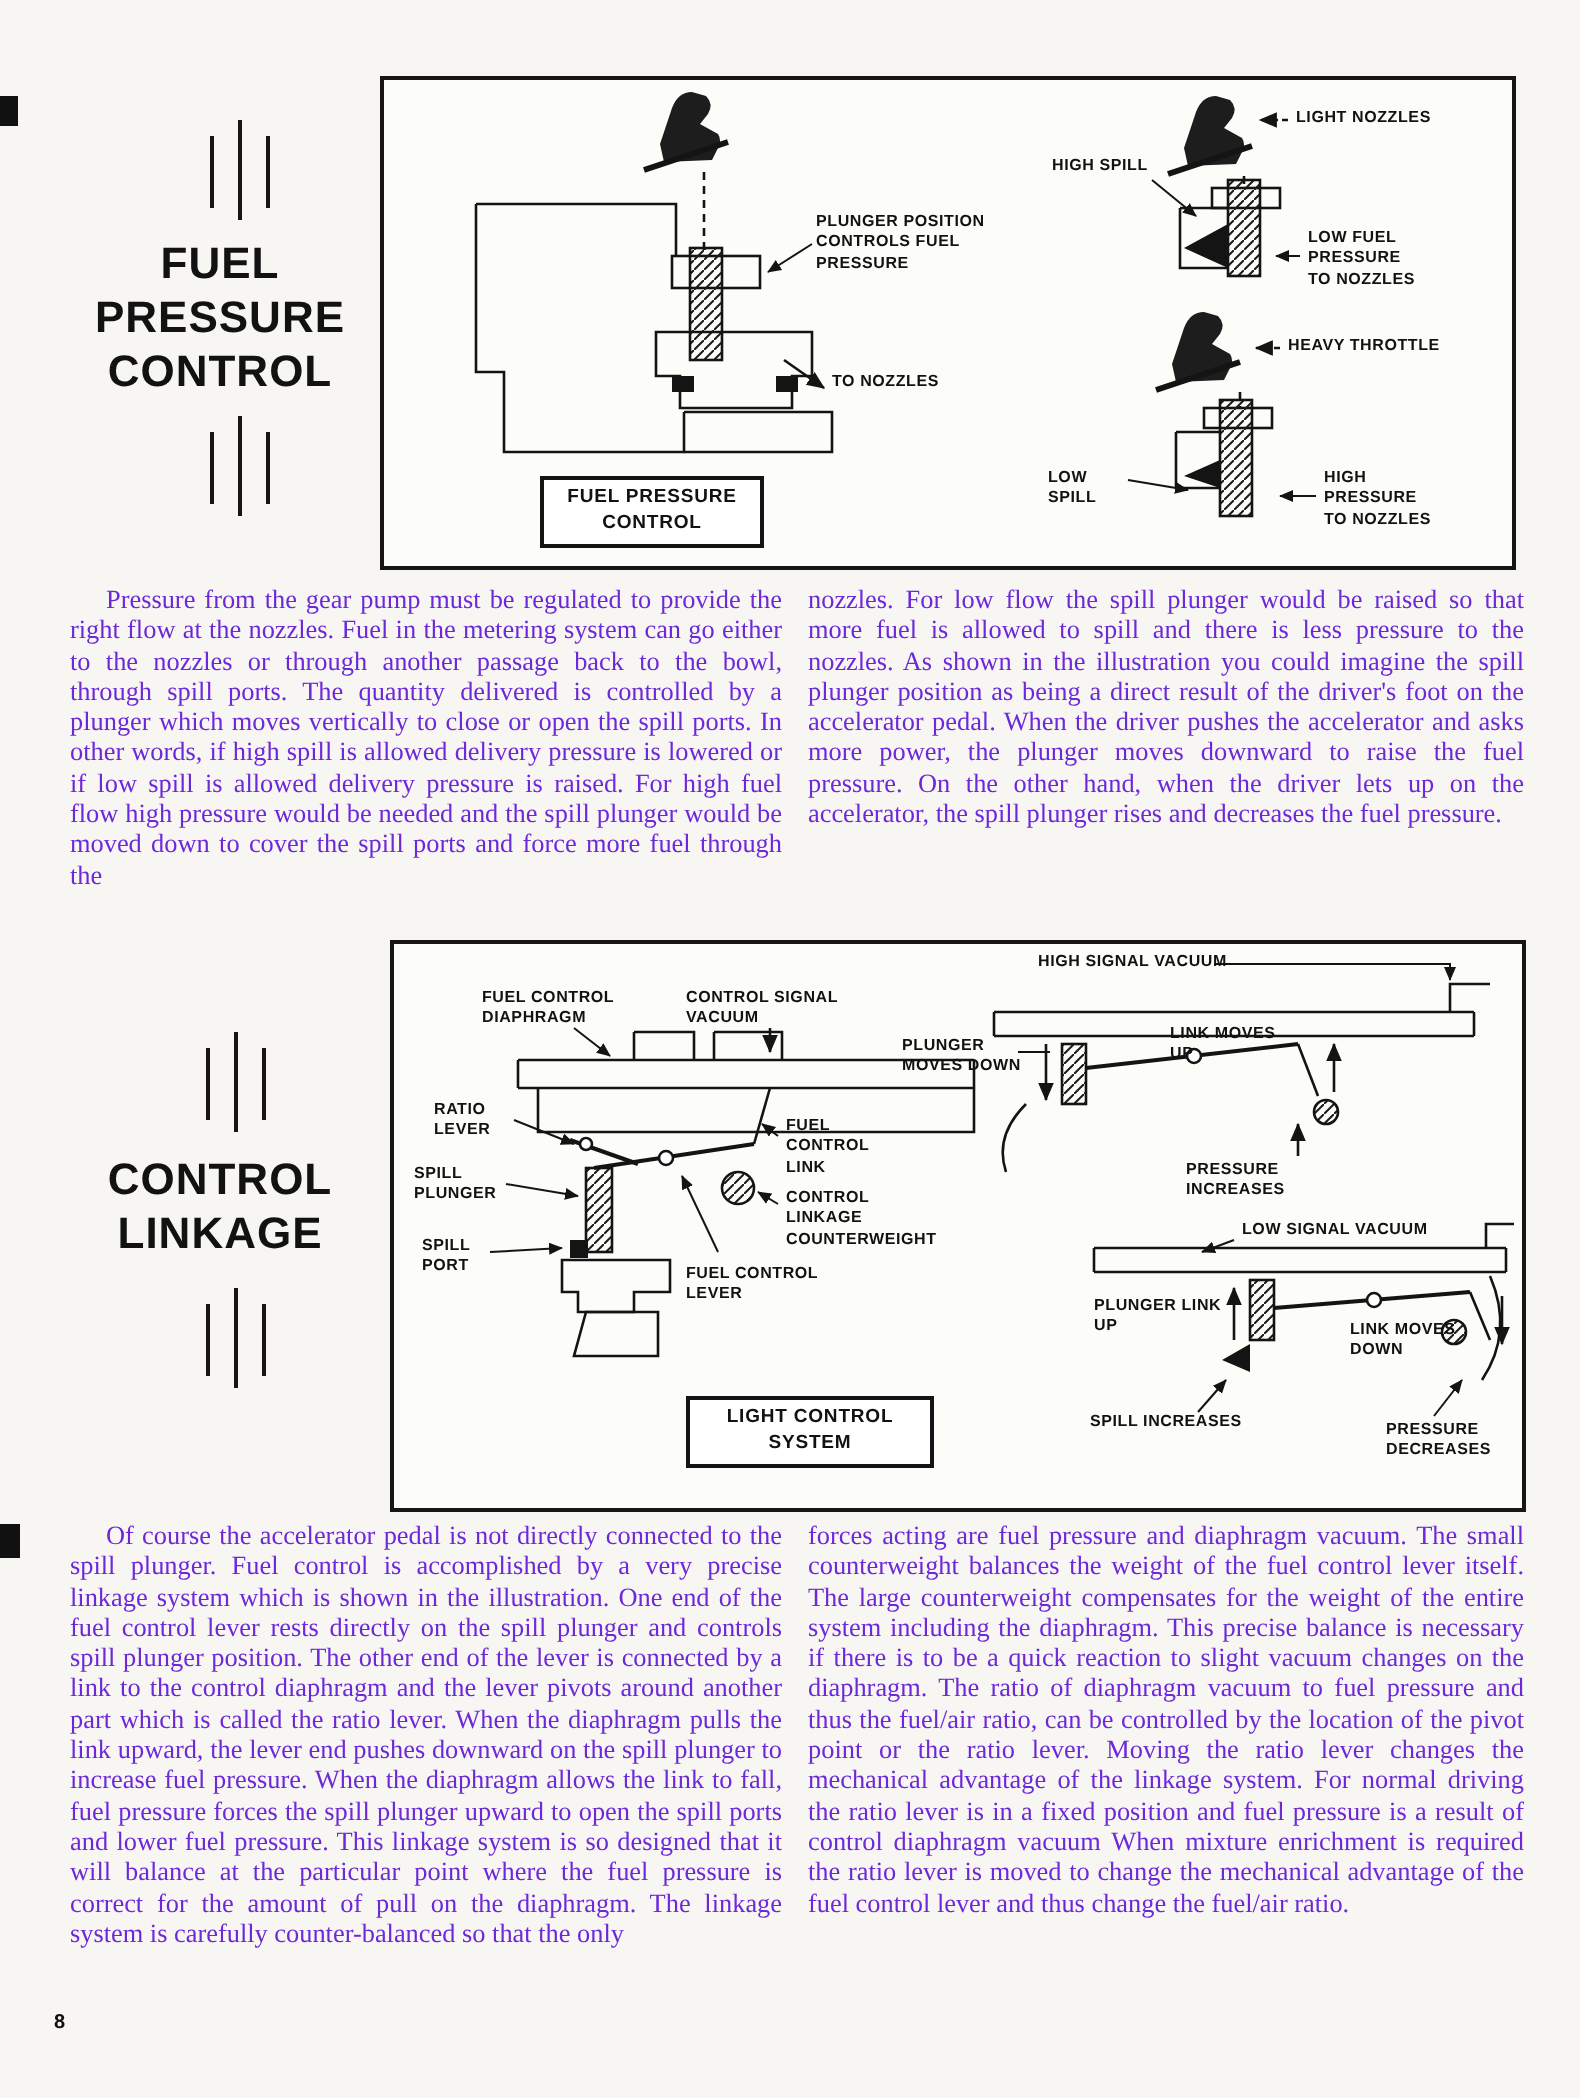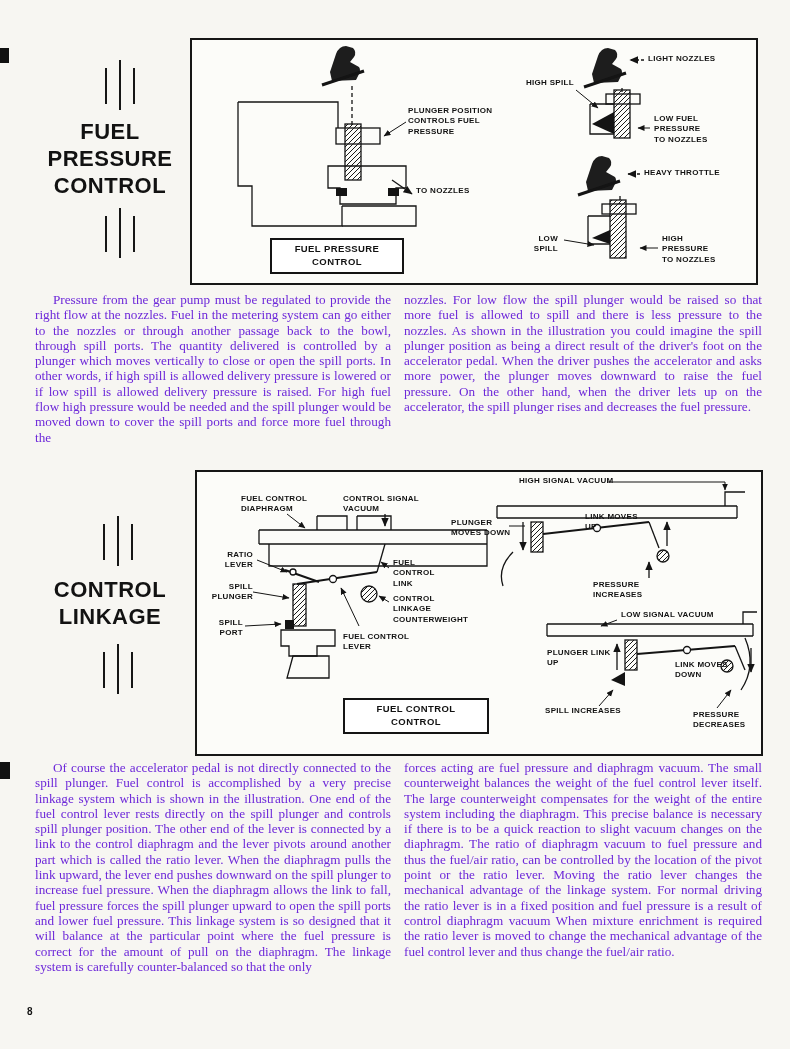--- a/index.html
+++ b/index.html
@@ -22,26 +22,26 @@
     position:absolute;border:2px solid #161616;background:#fcfcf9;
     box-sizing:border-box;
   }
   .art{position:absolute;left:0;top:0;}
   .dlabel{
     position:absolute;
     font-family:"Liberation Sans",sans-serif;font-weight:bold;
     font-size:8px;line-height:1.3;letter-spacing:.3px;color:#121212;
     white-space:pre-line;
   }
-  .tr{text-align:right;}
+  .tr{text-align:left;}
   .capbox{
     position:absolute;border:2px solid #141414;background:#fff;
     font-family:"Liberation Sans",sans-serif;font-weight:bold;
     font-size:9.5px;line-height:1.35;letter-spacing:.4px;color:#121212;
-    text-align:center;white-space:pre-line;padding:3px 11px;
+    text-align:center;white-space:pre-line;padding:3px 0;
   }
   .col{
     position:absolute;font-size:13.2px;line-height:15.3px;
     text-align:justify;color:#6d28d9;
   }
   .col.indent{text-indent:18px;}
   .pagenum{
     position:absolute;left:27px;top:1006px;
     font-family:"Liberation Sans",sans-serif;font-weight:bold;font-size:10px;color:#121212;
   }
@@ -240,21 +240,21 @@
     <div class="dlabel" style="left:396px;top:108px">PRESSURE
 INCREASES</div>
     <div class="dlabel" style="left:424px;top:138px">LOW SIGNAL VACUUM</div>
     <div class="dlabel" style="left:350px;top:176px">PLUNGER LINK
 UP</div>
     <div class="dlabel" style="left:478px;top:188px">LINK MOVES
 DOWN</div>
     <div class="dlabel" style="left:348px;top:234px">SPILL INCREASES</div>
     <div class="dlabel" style="left:496px;top:238px">PRESSURE
 DECREASES</div>
-    <div class="capbox" style="left:146px;top:226px;width:120px">FUEL CONTROL CONTROL</div>
+    <div class="capbox" style="left:146px;top:226px;width:120px">LIGHT CONTROL SYSTEM</div>
   </div>
 
   <div class="col indent" style="left:35px;top:760px;width:356px">Of course the accelerator pedal is not directly connected to the spill plunger. Fuel control is accomplished by a very precise linkage system which is shown in the illustration. One end of the fuel control lever rests directly on the spill plunger and controls spill plunger position. The other end of the lever is connected by a link to the control diaphragm and the lever pivots around another part which is called the ratio lever. When the diaphragm pulls the link upward, the lever end pushes downward on the spill plunger to increase fuel pressure. When the diaphragm allows the link to fall, fuel pressure forces the spill plunger upward to open the spill ports and lower fuel pressure. This linkage system is so designed that it will balance at the particular point where the fuel pressure is correct for the amount of pull on the diaphragm. The linkage system is carefully counter-balanced so that the only</div>
   <div class="col" style="left:404px;top:760px;width:358px">forces acting are fuel pressure and diaphragm vacuum. The small counterweight balances the weight of the fuel control lever itself. The large counterweight compensates for the weight of the entire system including the diaphragm. This precise balance is necessary if there is to be a quick reaction to slight vacuum changes on the diaphragm. The ratio of diaphragm vacuum to fuel pressure and thus the fuel/air ratio, can be controlled by the location of the pivot point or the ratio lever. Moving the ratio lever changes the mechanical advantage of the linkage system. For normal driving the ratio lever is in a fixed position and fuel pressure is a result of control diaphragm vacuum When mixture enrichment is required the ratio lever is moved to change the mechanical advantage of the fuel control lever and thus change the fuel/air ratio.</div>
 
   <div class="pagenum">8</div>
 
 </div>
 
 </body></html>

